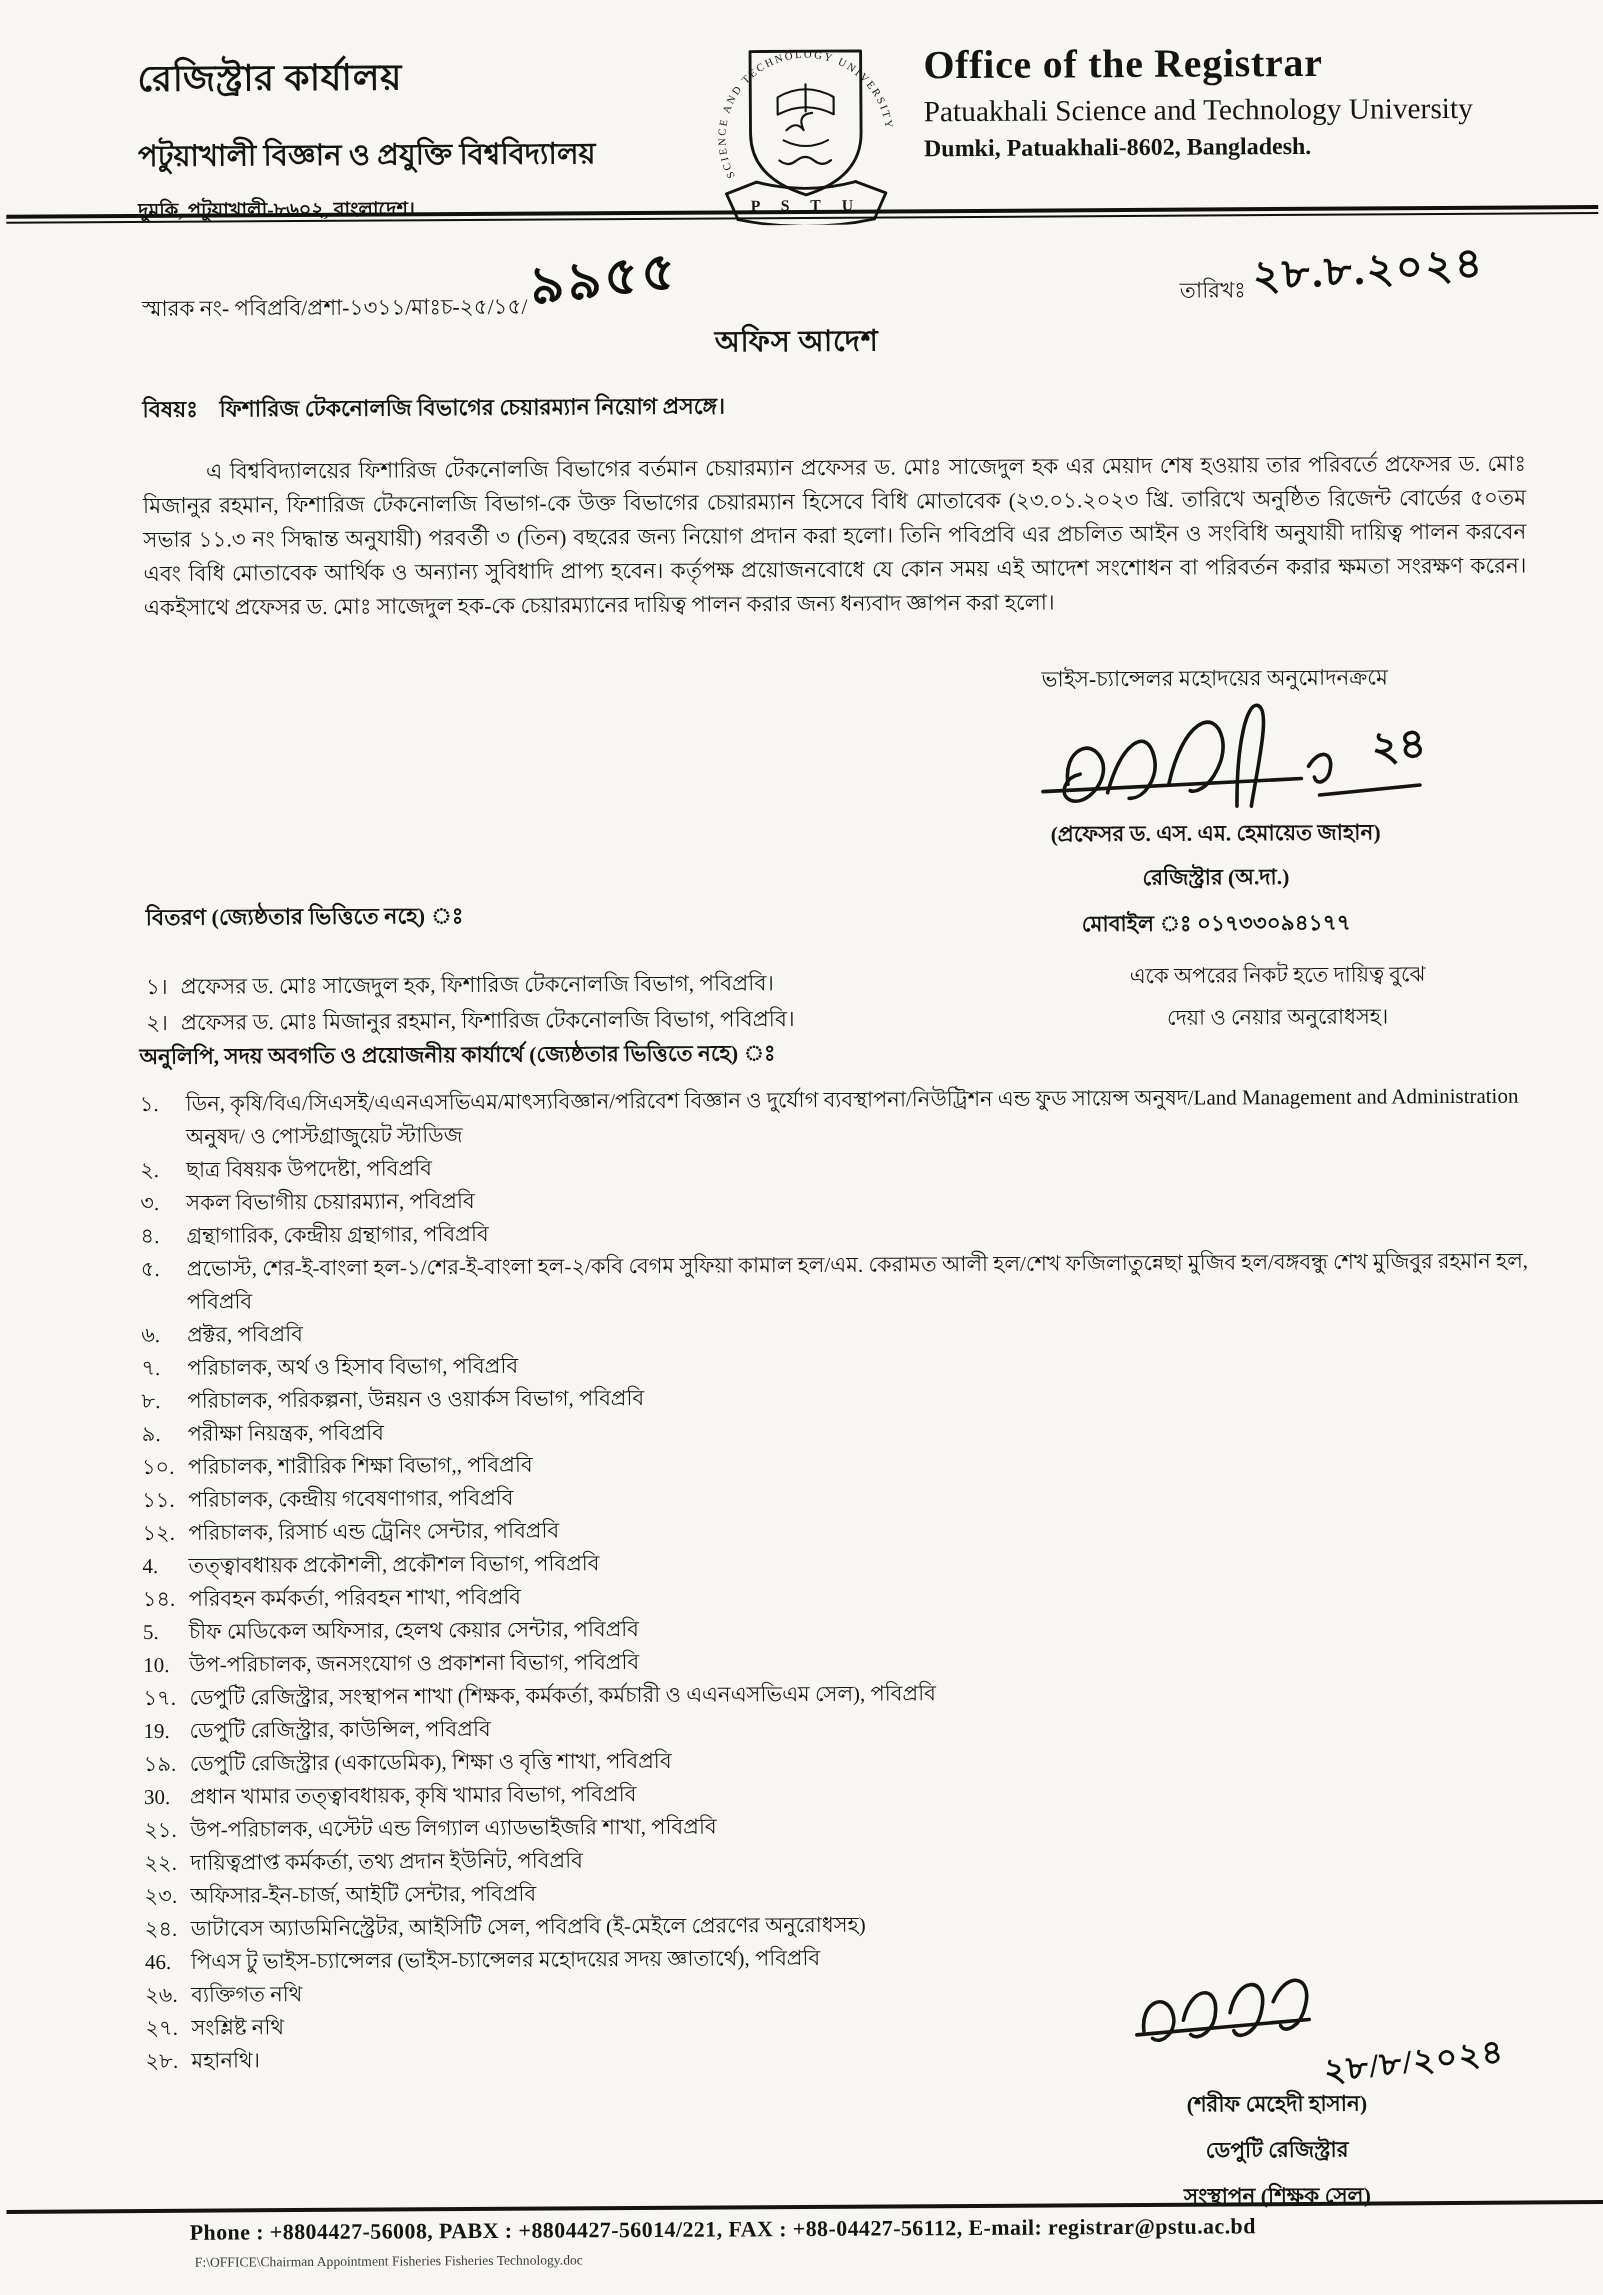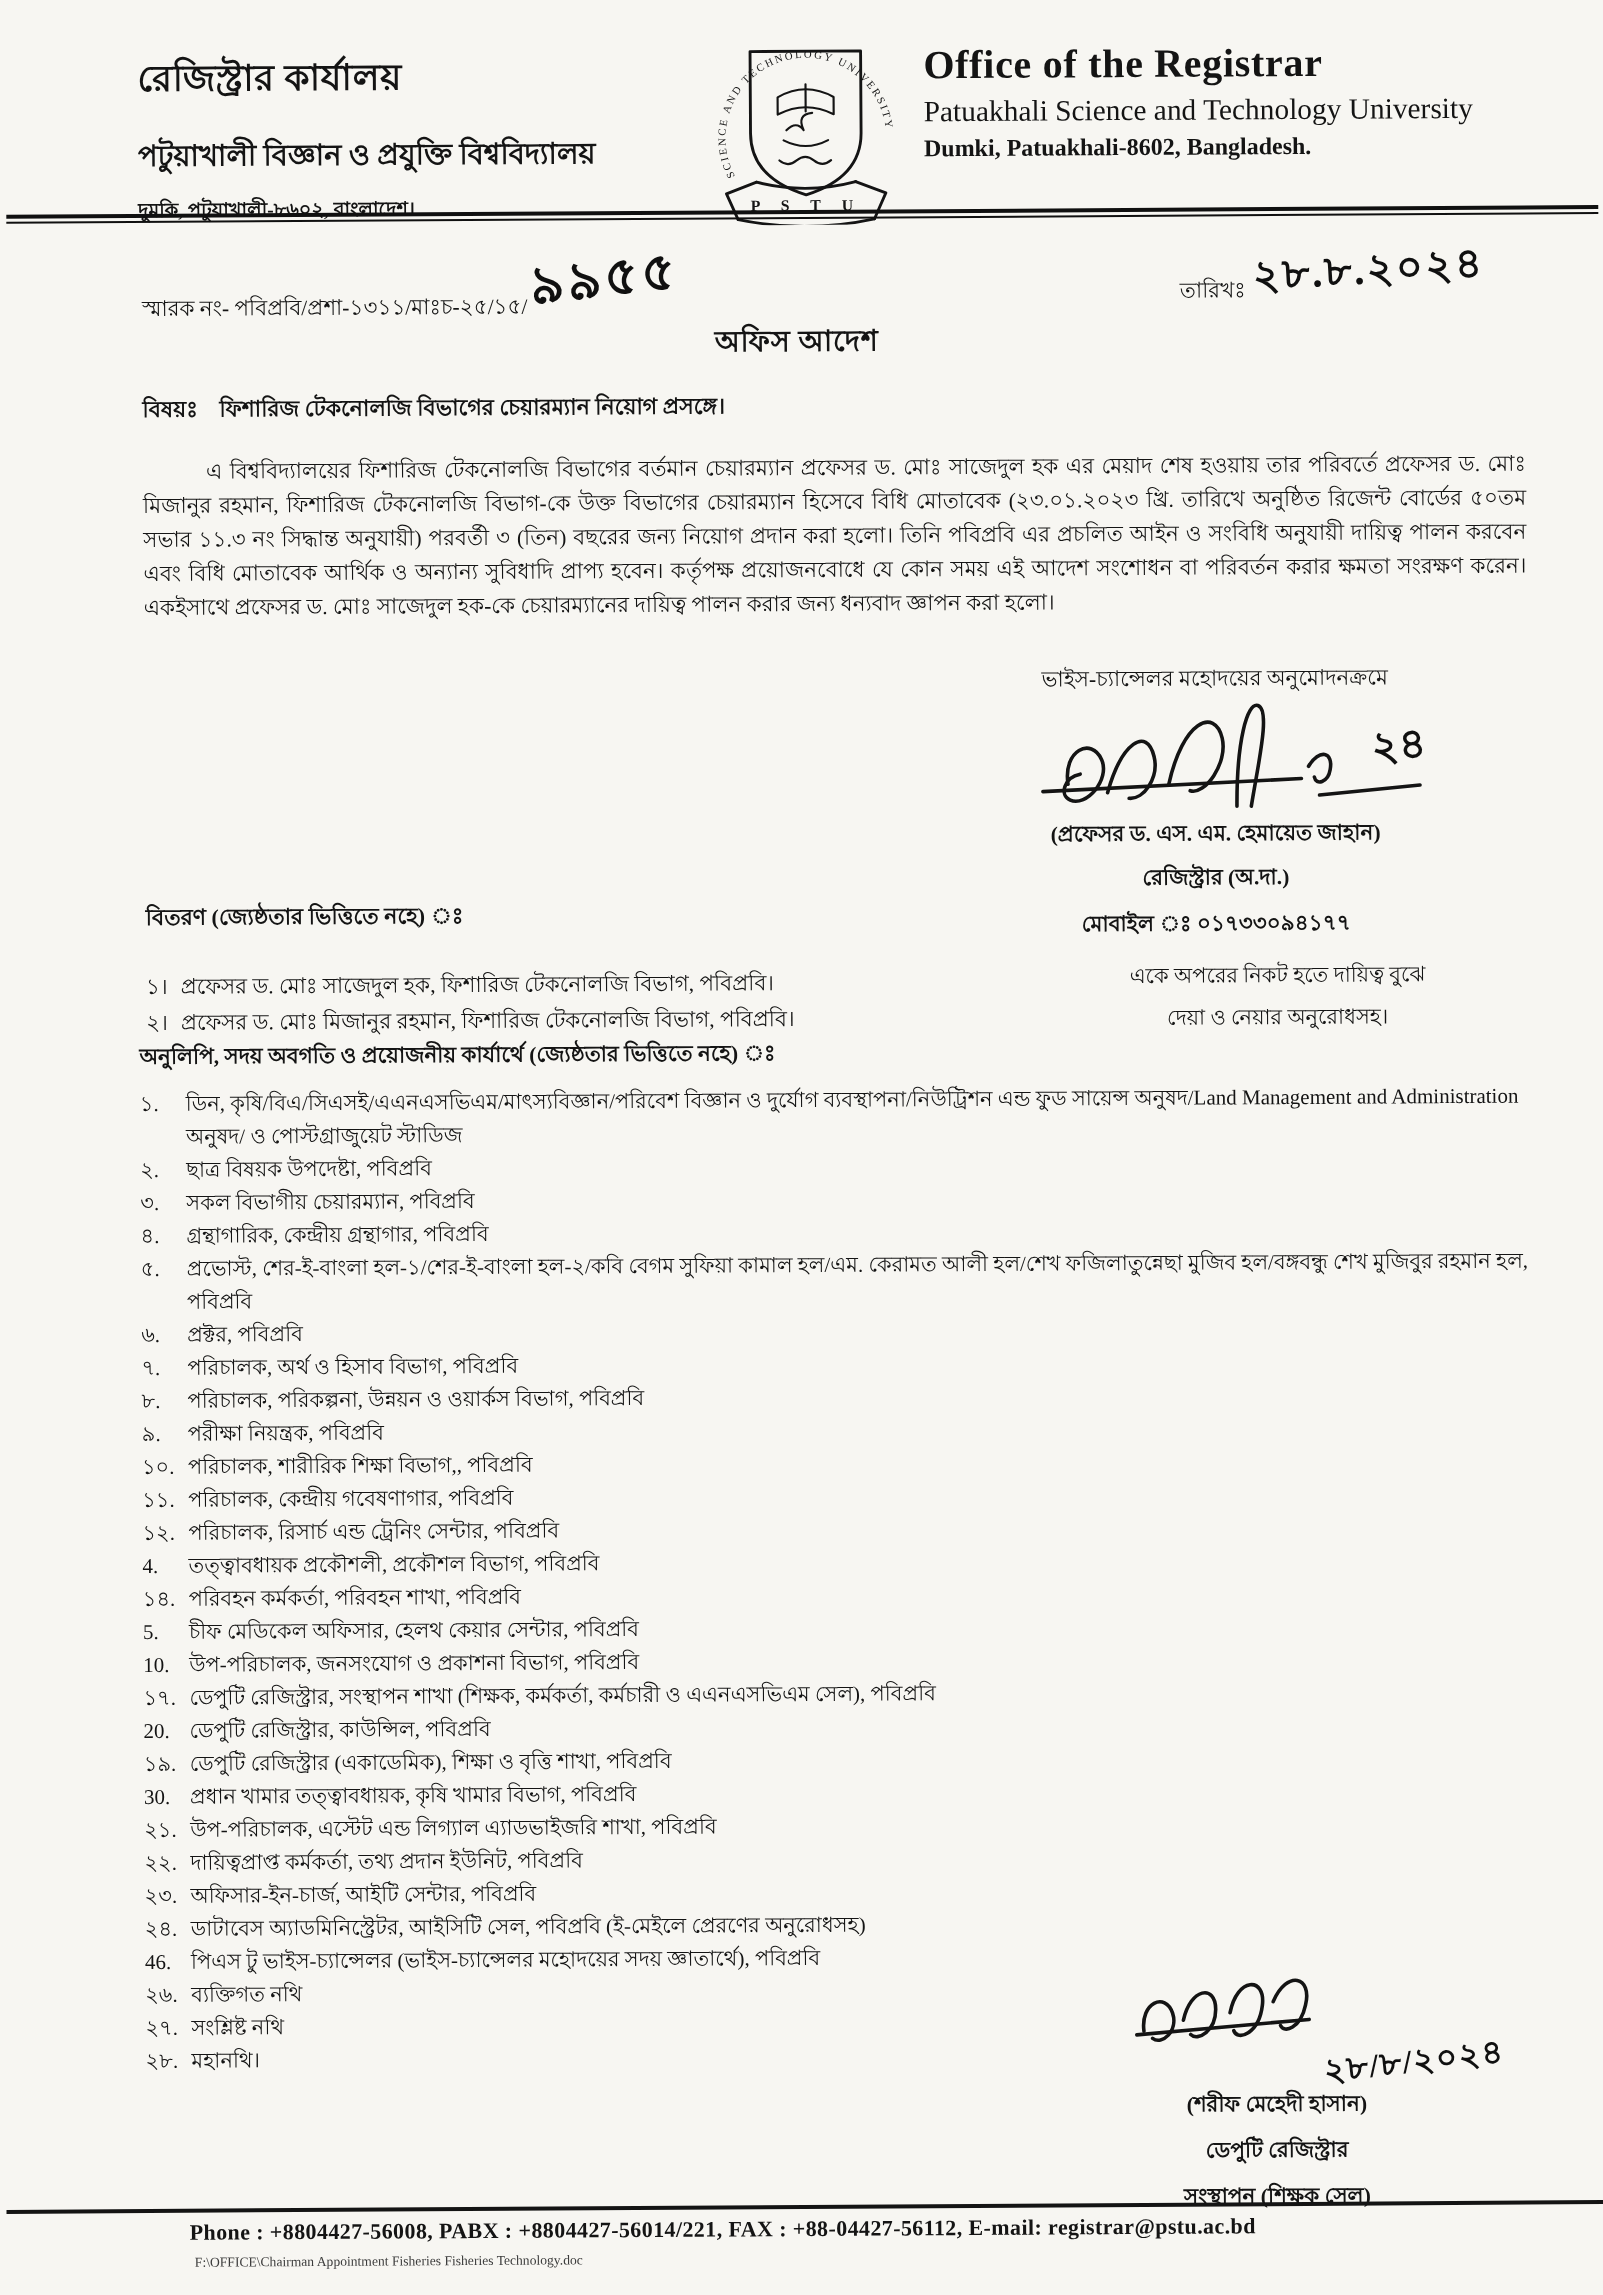--- a/index.html
+++ b/index.html
@@ -256,21 +256,21 @@
           <span class="cc-no">10.</span>
           <span class="cc-text">উপ-পরিচালক, জনসংযোগ ও প্রকাশনা বিভাগ, পবিপ্রবি</span>
         </div>
 
         <div class="cc-item">
           <span class="cc-no">১৭.</span>
           <span class="cc-text">ডেপুটি রেজিস্ট্রার, সংস্থাপন শাখা (শিক্ষক, কর্মকর্তা, কর্মচারী ও এএনএসভিএম সেল), পবিপ্রবি</span>
         </div>
 
         <div class="cc-item">
-          <span class="cc-no">20.</span>
+          <span class="cc-no">19.</span>
           <span class="cc-text">ডেপুটি রেজিস্ট্রার, কাউন্সিল, পবিপ্রবি</span>
         </div>
 
         <div class="cc-item">
           <span class="cc-no">১৯.</span>
           <span class="cc-text">ডেপুটি রেজিস্ট্রার (একাডেমিক), শিক্ষা ও বৃত্তি শাখা, পবিপ্রবি</span>
         </div>
 
         <div class="cc-item">
           <span class="cc-no">30.</span>

